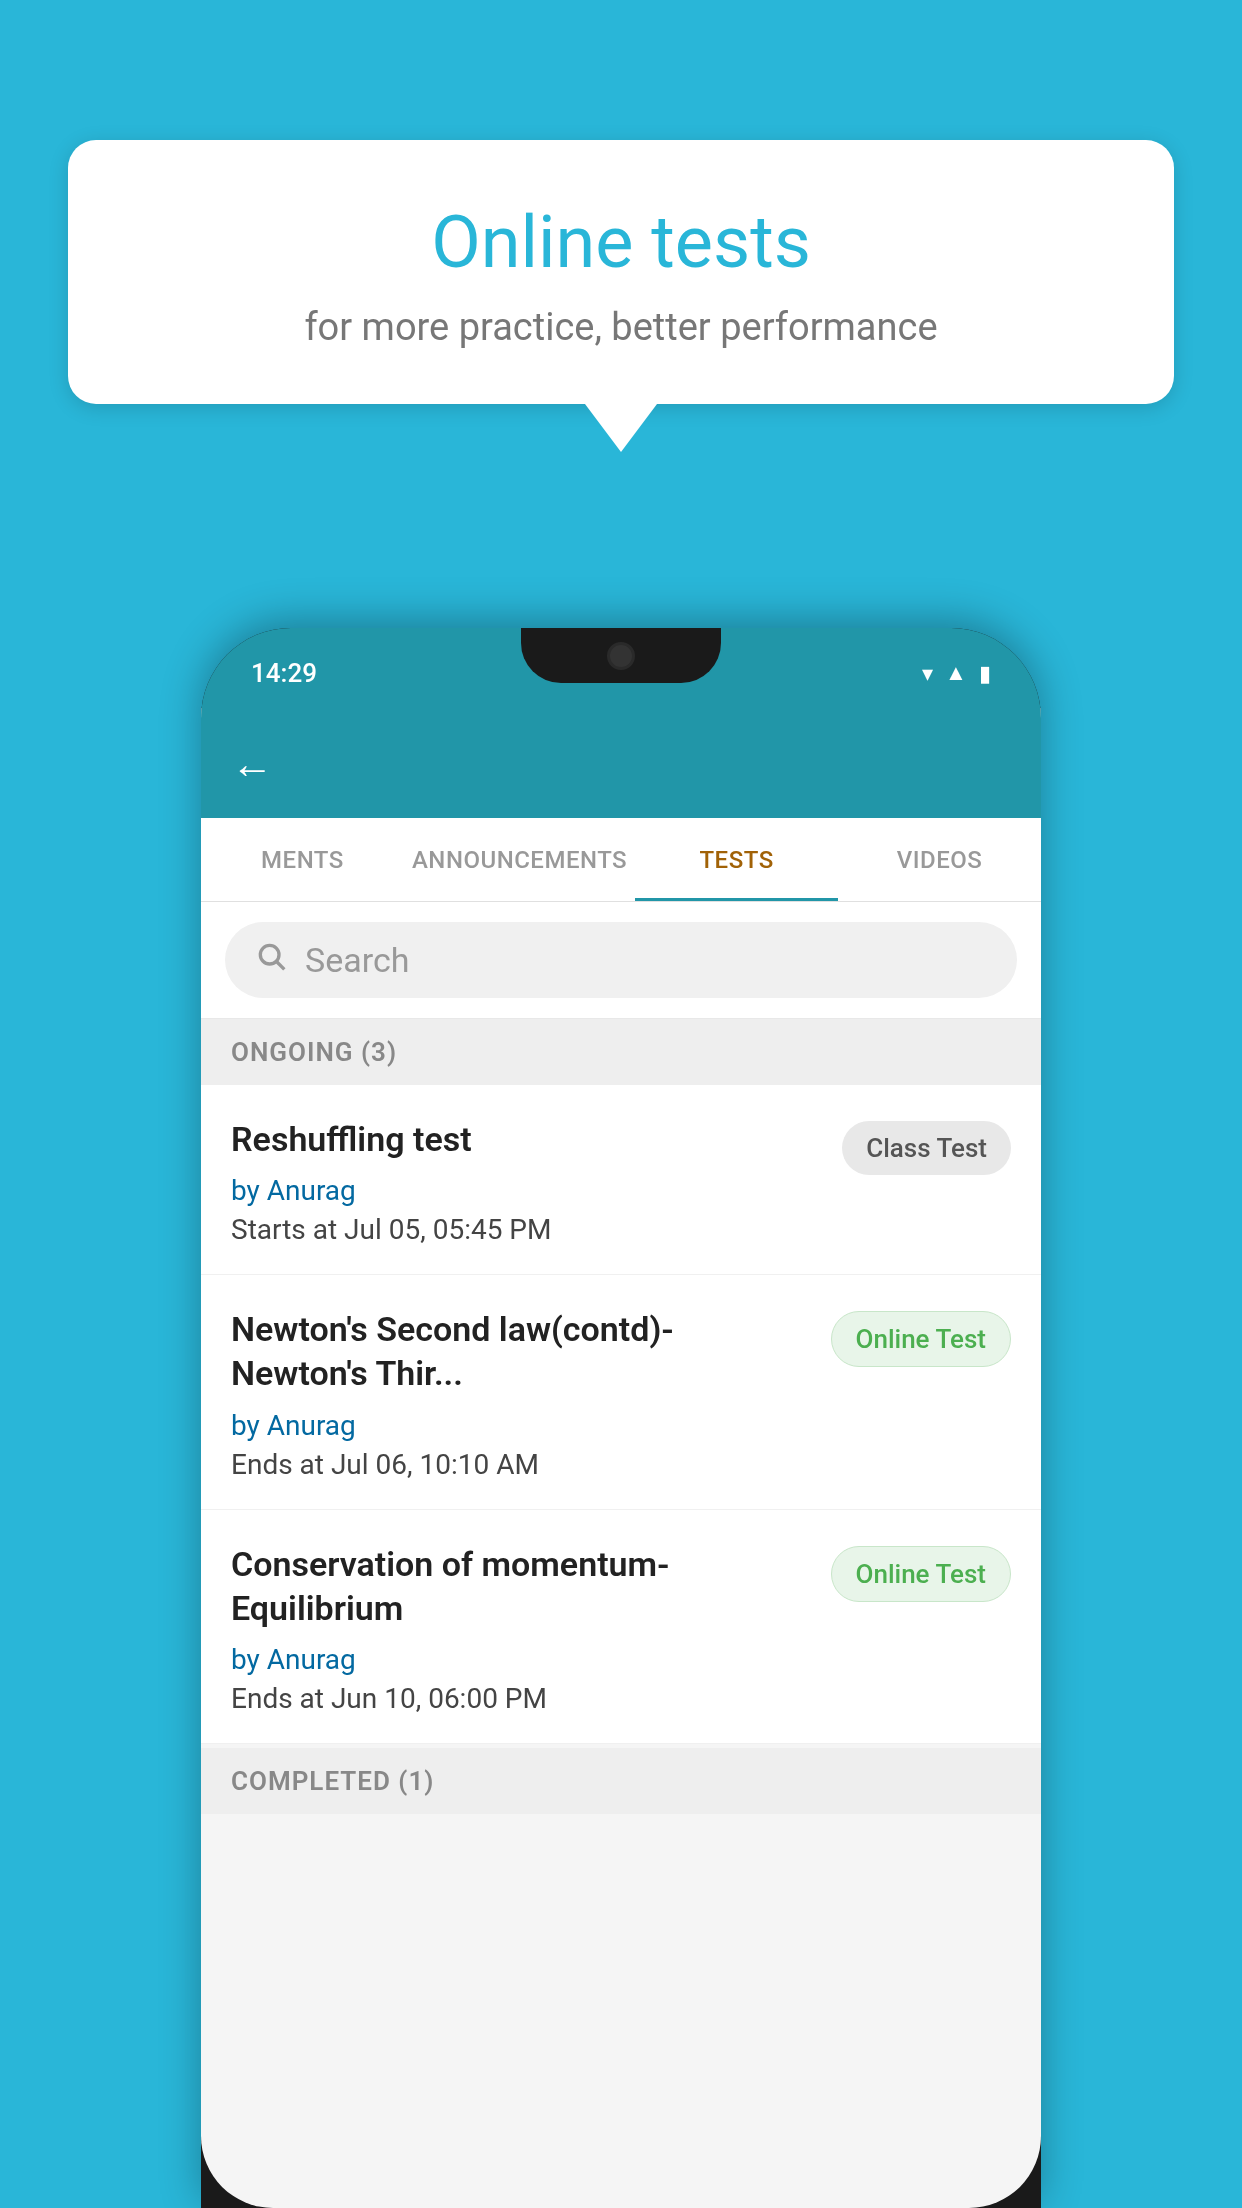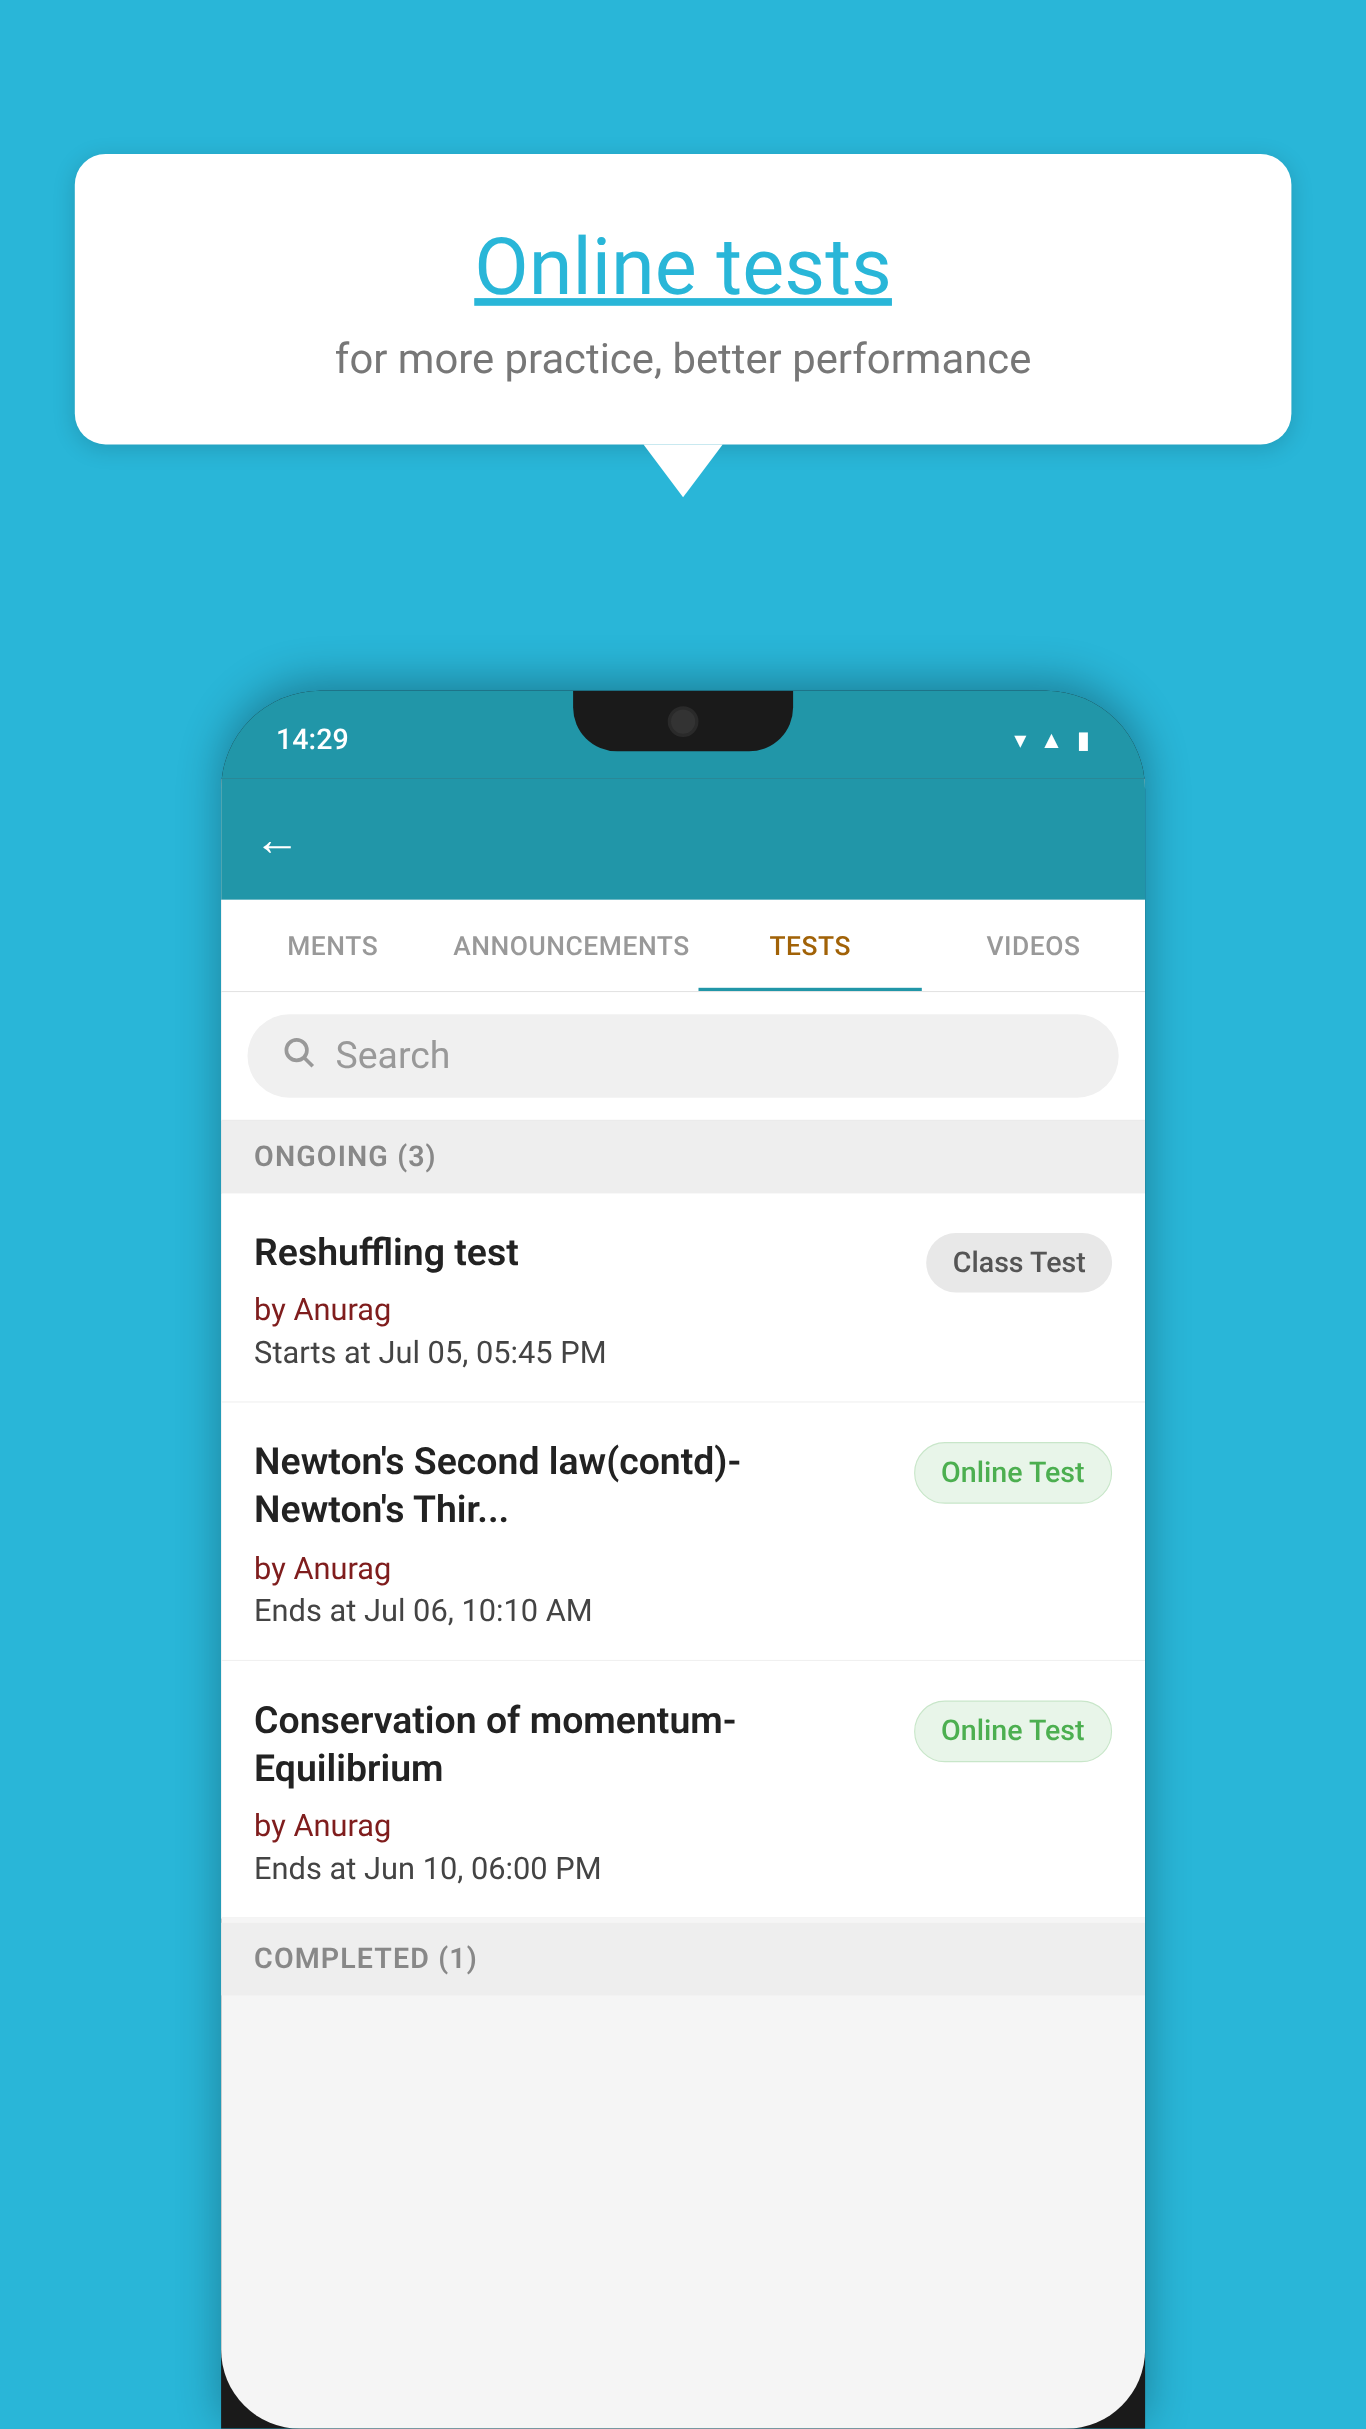--- a/index.html
+++ b/index.html
@@ -40,21 +40,20 @@
       border-left: 36px solid transparent;
       border-right: 36px solid transparent;
       border-top: 48px solid white;
     }
 
     .bubble-title {
       color: #29b6d8;
       font-size: 72px;
       font-weight: 400;
       margin-bottom: 20px;
-      text-decoration: underline;
     }
 
     .bubble-subtitle {
       color: #777;
       font-size: 38px;
       font-weight: 400;
     }
 
     
     .phone-frame {
@@ -239,21 +238,21 @@
     .test-name {
       font-size: 34px;
       font-weight: 600;
       color: #222;
       margin-bottom: 8px;
       line-height: 1.3;
     }
 
     .test-author {
       font-size: 28px;
-      color: #7f1d1d;
+      color: #0369a1;
       margin-bottom: 6px;
       margin-top: 13px;
     }
 
     .test-date {
       font-size: 28px;
       color: #777;
     }
 
     .test-date span {

